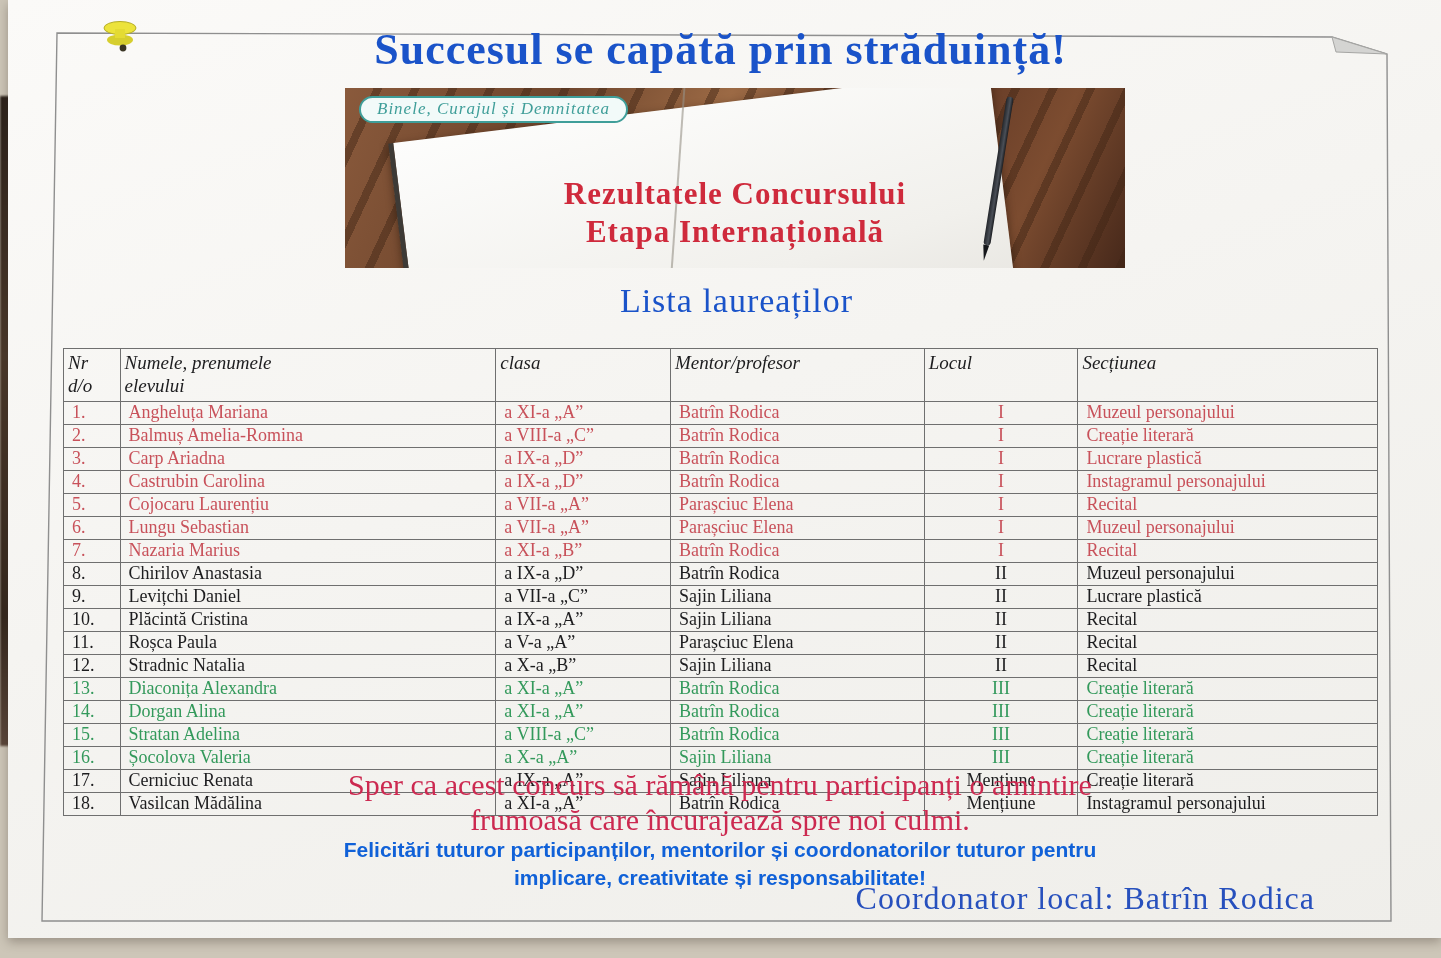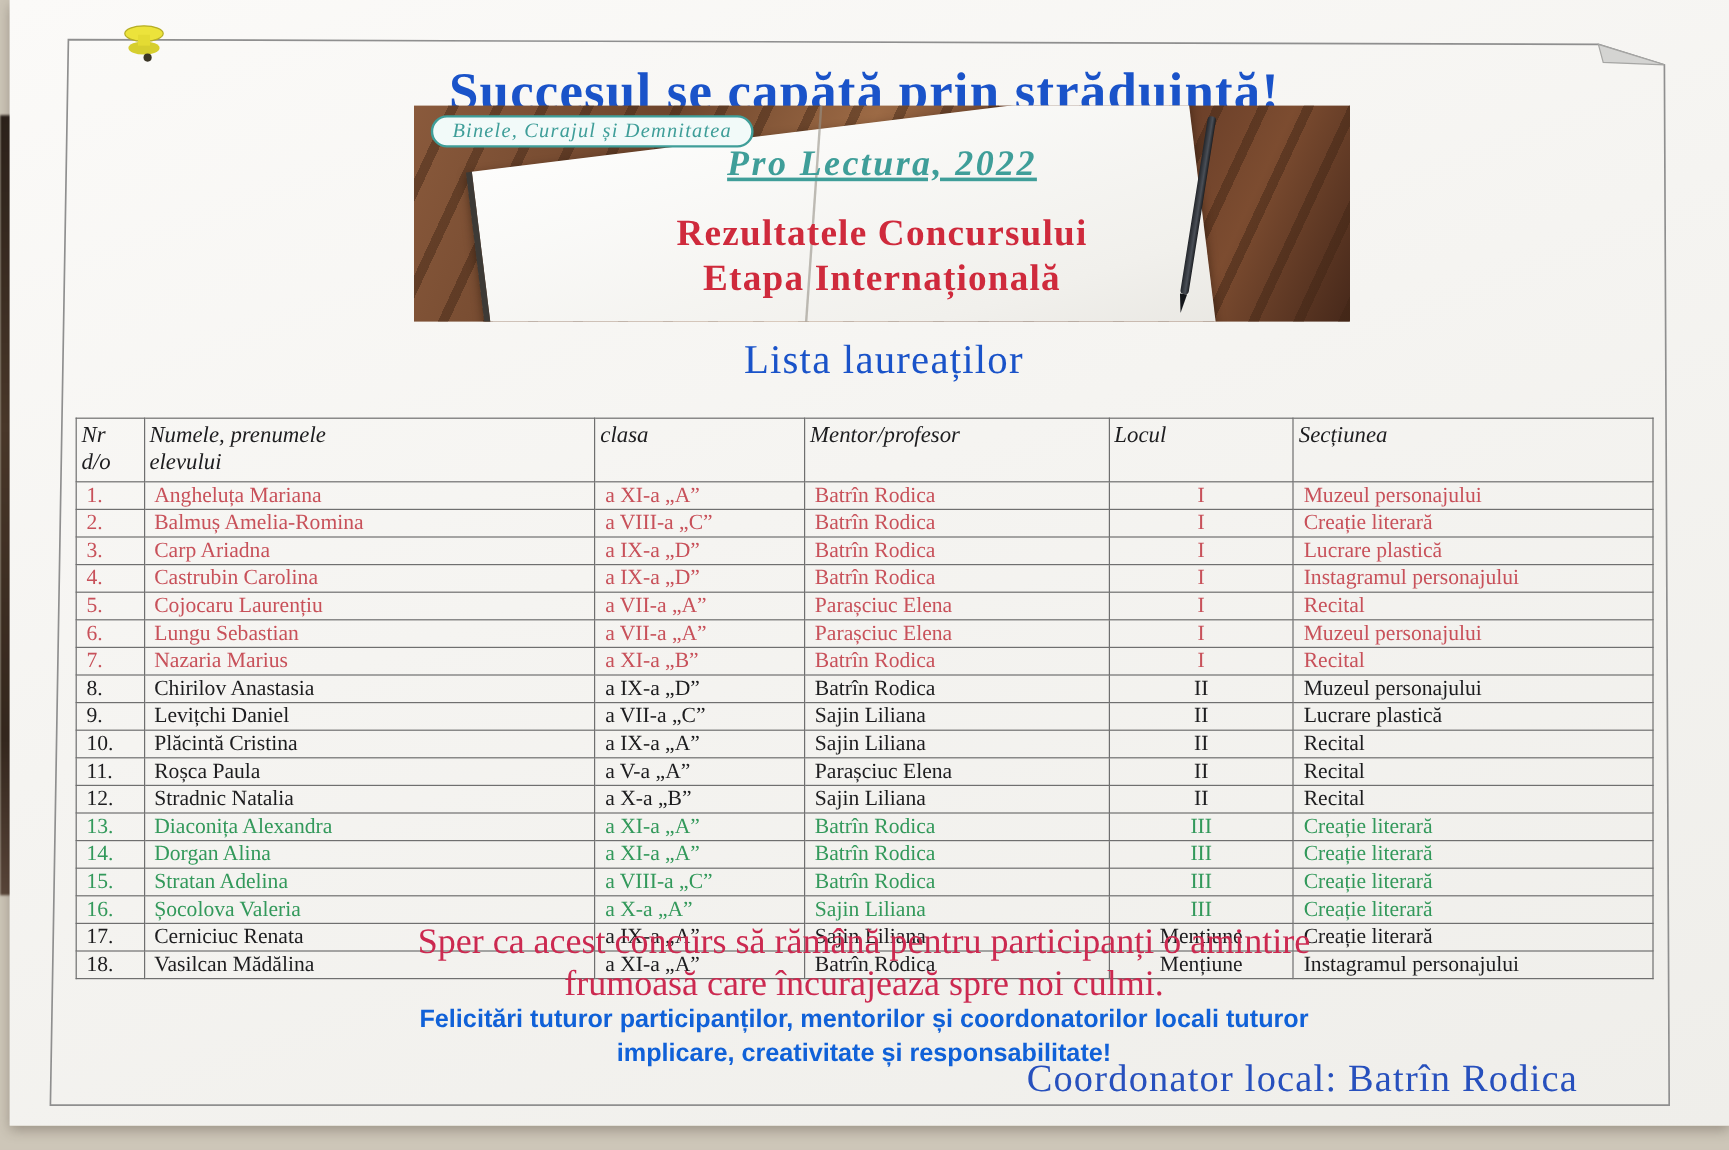--- a/index.html
+++ b/index.html
@@ -23,21 +23,20 @@
   
   .frame-svg{position:absolute;left:0;top:0;pointer-events:none;}
 
   
   .pushpin{position:absolute;left:96px;top:18px;width:48px;height:36px;}
 
   .title{
     position:absolute;left:0;top:24px;width:100%;
     text-align:center;font-size:44px;font-weight:bold;letter-spacing:1px;
     color:var(--title-blue);
-    margin-top:27px;
   }
 
   
   .banner{
     position:absolute;left:345px;top:88px;width:780px;height:180px;
     overflow:hidden;
     background:
       repeating-linear-gradient(115deg,
         rgba(0,0,0,0) 0 26px, rgba(62,36,20,.45) 26px 34px),
       linear-gradient(115deg,#8a5a3c 0%,#6e452c 25%,#9c6a45 45%,#5a3322 65%,#7c4c30 85%,#46281a 100%);
@@ -140,21 +139,20 @@
   <circle cx="27" cy="30" r="3.4" fill="#3a3524"></circle>
 </svg>
 
 <div class="title">Succesul se capătă prin străduință!</div>
 
 <div class="banner">
   <div class="notebook"></div>
   <div class="notebook-fold"></div>
   <div class="pen"></div>
   <div class="badge">Binele, Curajul și Demnitatea</div>
-  <div class="banner-script">Pro Lectura, 2022</div>
   <div class="banner-red l1">Rezultatele Concursului</div>
   <div class="banner-red l2">Etapa Internațională</div>
 </div>
 
 <div class="list-heading">Lista laureaților</div>
 
 <table class="results">
   <colgroup>
     <col class="c-no">
       <col class="c-name">
@@ -320,17 +318,17 @@
       </tr>
     </tbody>
 </table>
 
 <div class="closing-red">
   <span>Sper ca acest concurs să rămână pentru participanți o amintire</span><br>
   <span>frumoasă care încurajează spre noi culmi.</span>
 </div>
 
 <div class="closing-blue">
-  <span>Felicitări tuturor participanților, mentorilor și coordonatorilor locali tuturor</span><br>
+  <span>Felicitări tuturor participanților, mentorilor și coordonatorilor tuturor pentru</span><br>
   <span>implicare, creativitate și responsabilitate!</span>
 </div>
 
 <div class="coordinator">Coordonator local: Batrîn Rodica</div>
 
 </body></html>

